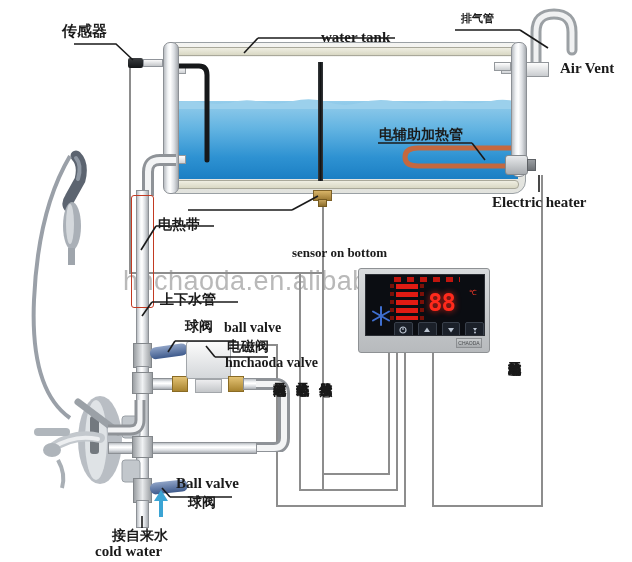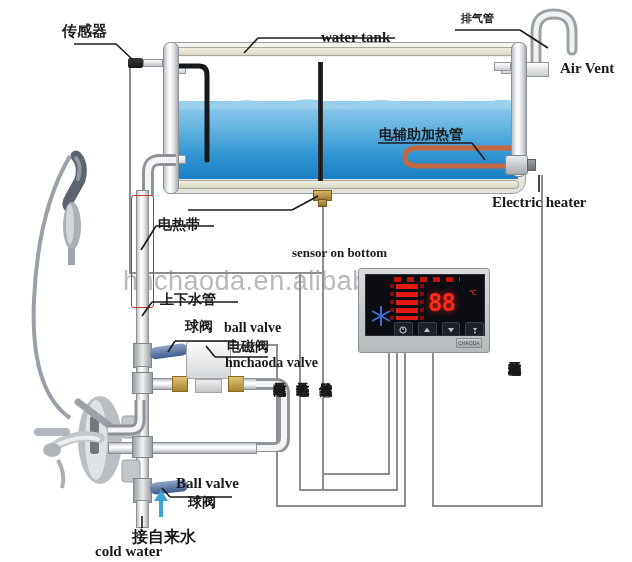--- a/index.html
+++ b/index.html
@@ -331,21 +331,21 @@
 
   <div class="lbl cn" style="left:185px;top:318px;font-size:14px;">球阀</div>
   <div class="lbl en" style="left:224px;top:320px;font-size:14px;">ball valve</div>
 
   <div class="lbl cn" style="left:227px;top:338px;font-size:14px;">电磁阀</div>
   <div class="lbl en" style="left:225px;top:355px;font-size:14px;">hnchaoda valve</div>
 
   <div class="lbl en" style="left:176px;top:475px;font-size:15px;">Ball valve</div>
   <div class="lbl cn" style="left:188px;top:494px;font-size:14px;">球阀</div>
 
-  <div class="lbl cn" style="left:112px;top:527px;font-size:16px;margin-left:20px;">接自来水</div>
+  <div class="lbl cn" style="left:112px;top:527px;font-size:14px;">接自来水</div>
   <div class="lbl en" style="left:95px;top:543px;font-size:15px;">cold water</div>
 
   <div class="vcn" style="left:273px;top:373px;font-size:13px;">电磁阀二芯线</div>
   <div class="vcn" style="left:296px;top:373px;font-size:13px;">电热带二芯线</div>
   <div class="vcn" style="left:319px;top:373px;font-size:13px;">传感器信号线</div>
   <div class="vcn" style="left:508px;top:352px;font-size:13px;">电辅助加热三芯线</div>
 
 </div>
 
 </body></html>

